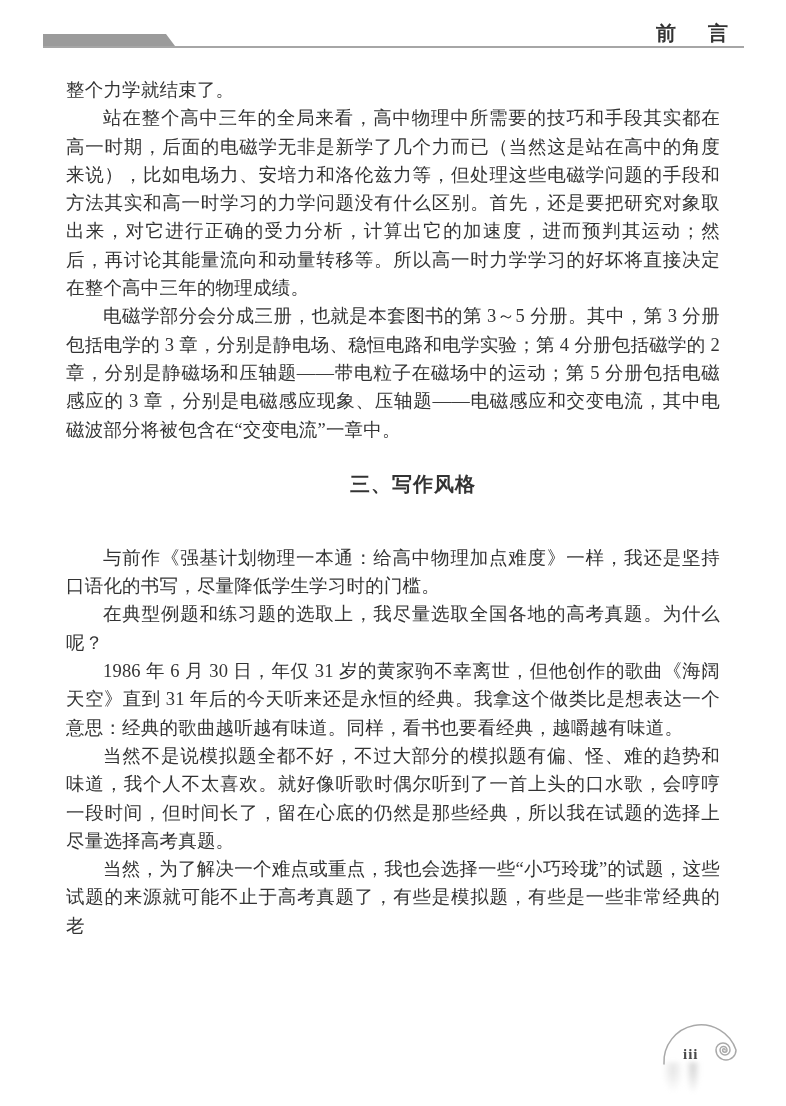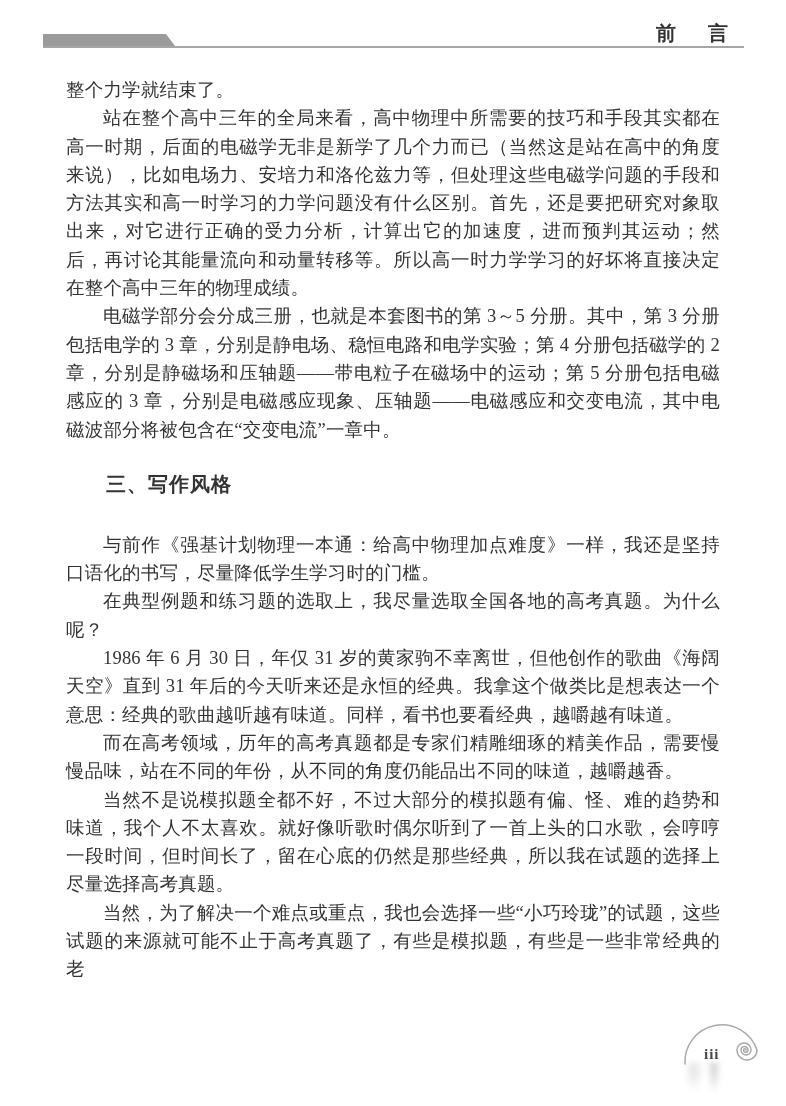--- a/index.html
+++ b/index.html
@@ -46,26 +46,27 @@
   }
   .para.no-indent { text-indent: 0; }
 
   .section-heading {
     font-family: "Liberation Sans", "DejaVu Sans", sans-serif;
     font-weight: bold;
     font-size: 20px;
     color: #333;
     text-indent: 2em;
     letter-spacing: 1px;
-    margin: 27px 0 33px 0;
+    margin: 27px 0 46px 0;
+    text-align: center;
   }
 
   
   .footer-ornament {
-    position: absolute; left: 680px; top: 1020px;
+    position: absolute; left: 659px; top: 1020px;
     width: 92px; height: 86px;
   }
   .footer-ornament svg { position: absolute; left: 0; top: 0; }
   .pagenum {
     position: absolute; left: 24px; top: 26px;
     font-family: "Liberation Serif", "DejaVu Serif", serif;
     font-weight: bold;
     font-size: 15px; color: #4a4a4a;
     letter-spacing: 1px;
   }
@@ -92,21 +93,20 @@
   <div class="content">
     <p class="para no-indent">整个力学就结束了。</p>
     <p class="para">站在整个高中三年的全局来看，高中物理中所需要的技巧和手段其实都在高一时期，后面的电磁学无非是新学了几个力而已（当然这是站在高中的角度来说），比如电场力、安培力和洛伦兹力等，但处理这些电磁学问题的手段和方法其实和高一时学习的力学问题没有什么区别。首先，还是要把研究对象取出来，对它进行正确的受力分析，计算出它的加速度，进而预判其运动；然后，再讨论其能量流向和动量转移等。所以高一时力学学习的好坏将直接决定在整个高中三年的物理成绩。</p>
     <p class="para">电磁学部分会分成三册，也就是本套图书的第 3～5 分册。其中，第 3 分册包括电学的 3 章，分别是静电场、稳恒电路和电学实验；第 4 分册包括磁学的 2 章，分别是静磁场和压轴题——带电粒子在磁场中的运动；第 5 分册包括电磁感应的 3 章，分别是电磁感应现象、压轴题——电磁感应和交变电流，其中电磁波部分将被包含在“交变电流”一章中。</p>
 
     <h2 class="section-heading">三、写作风格</h2>
 
     <p class="para">与前作《强基计划物理一本通：给高中物理加点难度》一样，我还是坚持口语化的书写，尽量降低学生学习时的门槛。</p>
     <p class="para">在典型例题和练习题的选取上，我尽量选取全国各地的高考真题。为什么呢？</p>
     <p class="para">1986 年 6 月 30 日，年仅 31 岁的黄家驹不幸离世，但他创作的歌曲《海阔天空》直到 31 年后的今天听来还是永恒的经典。我拿这个做类比是想表达一个意思：经典的歌曲越听越有味道。同样，看书也要看经典，越嚼越有味道。</p>
-    <p class="para">而在高考领域，历年的高考真题都是专家们精雕细琢的精美作品，需要慢慢品味，站在不同的年份，从不同的角度仍能品出不同的味道，越嚼越香。</p>
     <p class="para">当然不是说模拟题全都不好，不过大部分的模拟题有偏、怪、难的趋势和味道，我个人不太喜欢。就好像听歌时偶尔听到了一首上头的口水歌，会哼哼一段时间，但时间长了，留在心底的仍然是那些经典，所以我在试题的选择上尽量选择高考真题。</p>
     <p class="para">当然，为了解决一个难点或重点，我也会选择一些“小巧玲珑”的试题，这些试题的来源就可能不止于高考真题了，有些是模拟题，有些是一些非常经典的老</p>
   </div>
 
   <div class="footer-ornament">
     <svg width="92" height="76" viewBox="0 0 92 76">
       <path d="M 5 44 A 37 37 0 0 1 77 30
                A 10 10 0 0 1 57 30
                A 7 7 0 0 1 71 30
                A 5 5 0 0 1 61 30

